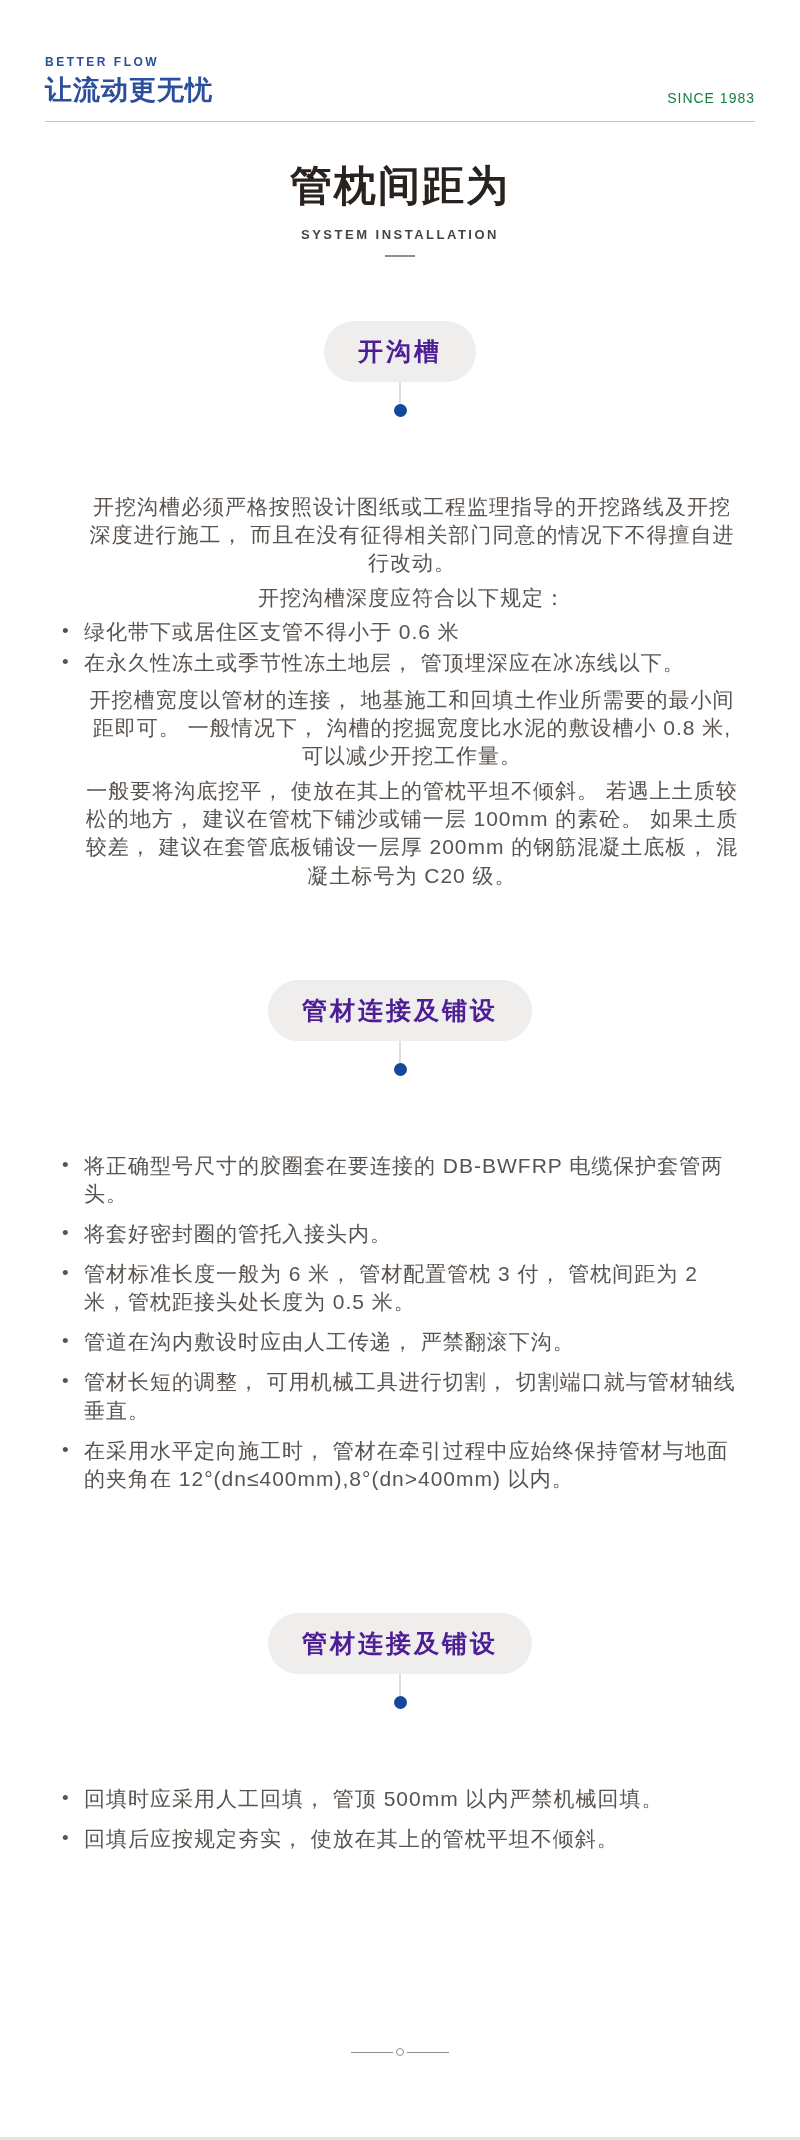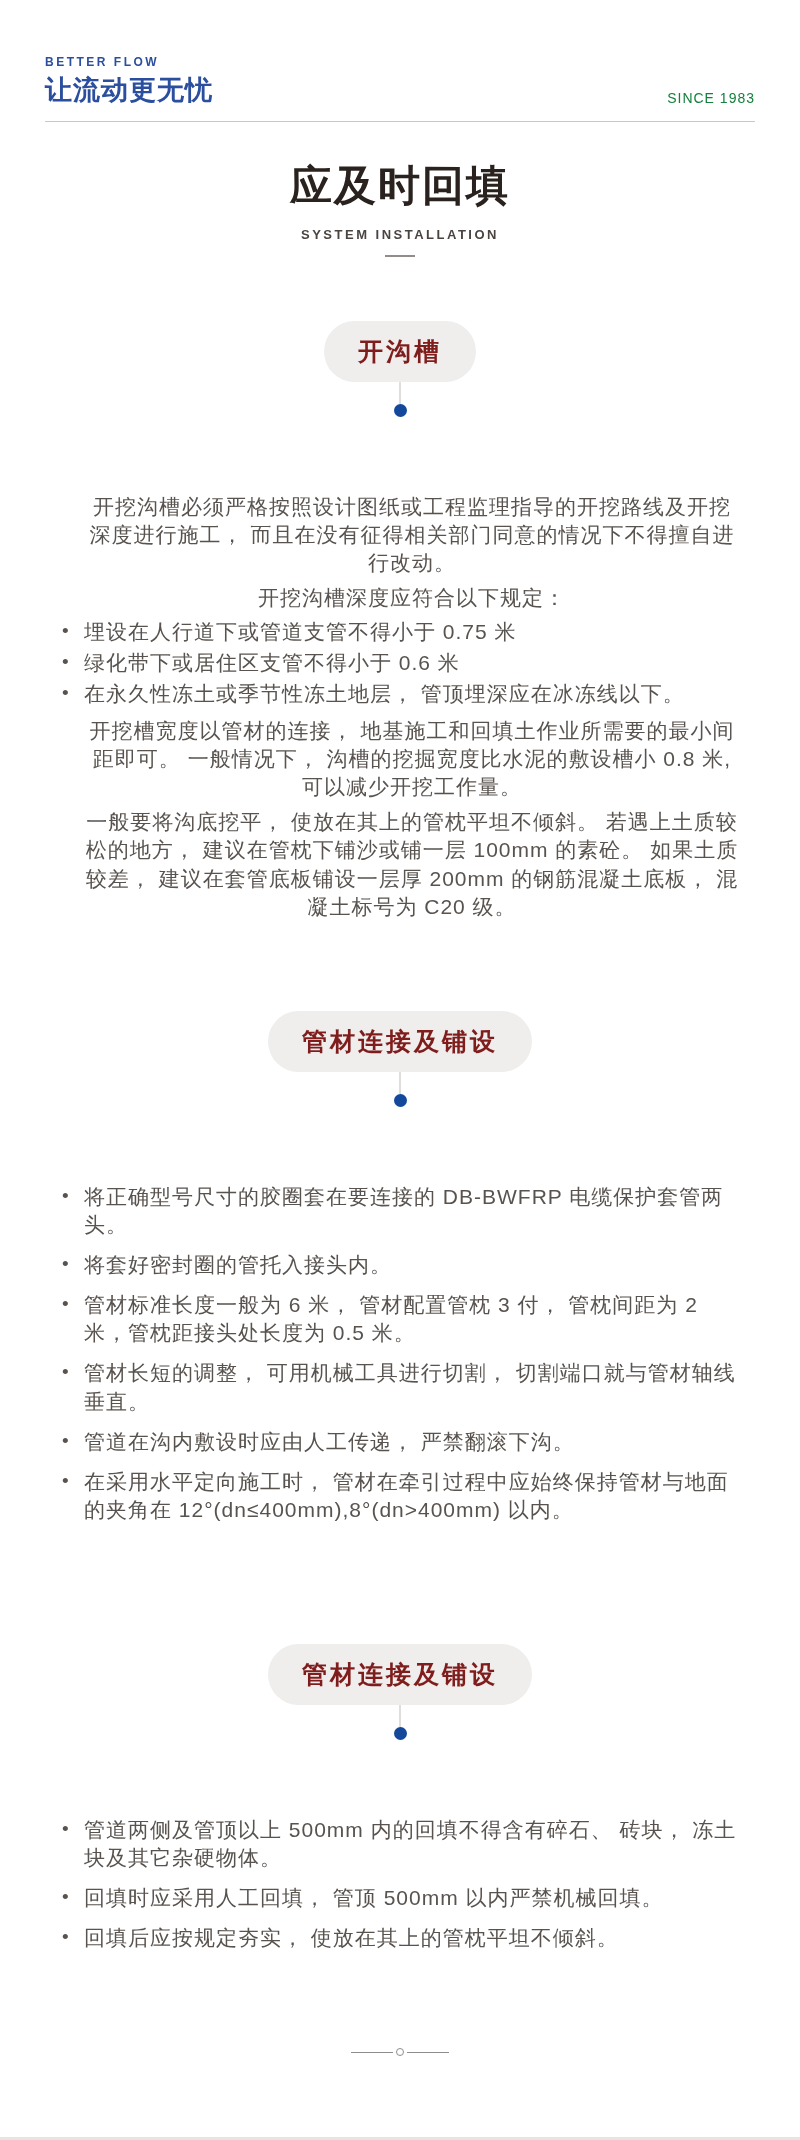--- a/index.html
+++ b/index.html
@@ -26,21 +26,21 @@
   .title-en { margin-top:13px; font-size:13px; color:#4a4441; letter-spacing:2.5px; font-weight:bold; }
   .title-deco { width:30px; height:2px; background:#908d8b; margin:13px auto 0 auto; }
 
   
   .section-head { text-align:center; }
   .mt-64  { margin-top:64px; }
   .mt-90  { margin-top:90px; }
   .mt-120 { margin-top:120px; }
   .badge-pill {
     display:inline-block; background:#efeeed; border-radius:34px;
-    padding:14px 34px; font-size:25px; font-weight:bold; color:#7f1d1d;
+    padding:14px 34px; font-size:25px; font-weight:bold; color:#4c1d95;
     letter-spacing:3px;
   }
   .connector { width:2px; height:22px; background:#e0dedc; margin:0 auto; }
   .dot { width:13px; height:13px; border-radius:50%; background:#14489a; margin:0 auto; }
 
   
   .content {
     width:680px; margin:76px auto 0 auto;
     color:#58534f; font-size:21px; line-height:1.34; letter-spacing:1px;
   }
@@ -75,69 +75,67 @@
       <div>
         <div class="tagline">BETTER FLOW</div>
         <div class="logo-zh">让流动更无忧</div>
       </div>
       <div class="since">SINCE 1983</div>
     </div>
     <hr class="header-rule">
   </div>
 
   <div class="title-block">
-    <div class="title-zh">应及时回填</div>
+    <div class="title-zh">管枕间距为</div>
     <div class="title-en">SYSTEM INSTALLATION</div>
     <div class="title-deco"></div>
   </div>
 
   <div class="section-head mt-64">
     <div class="badge-pill">开沟槽</div>
     <div class="connector"></div>
     <div class="dot"></div>
   </div>
 
   <div class="content">
     <p>开挖沟槽必须严格按照设计图纸或工程监理指导的开挖路线及开挖深度进行施工， 而且在没有征得相关部门同意的情况下不得擅自进行改动。</p>
     <p class="list-lead">开挖沟槽深度应符合以下规定：</p>
     <ul class="spec-list">
-      <li>埋设在人行道下或管道支管不得小于 0.75 米</li>
       <li>绿化带下或居住区支管不得小于 0.6 米</li>
       <li>在永久性冻土或季节性冻土地层， 管顶埋深应在冰冻线以下。</li>
     </ul>
     <p>开挖槽宽度以管材的连接， 地基施工和回填土作业所需要的最小间距即可。 一般情况下， 沟槽的挖掘宽度比水泥的敷设槽小 0.8 米, 可以减少开挖工作量。</p>
     <p>一般要将沟底挖平， 使放在其上的管枕平坦不倾斜。 若遇上土质较松的地方， 建议在管枕下铺沙或铺一层 100mm 的素砼。 如果土质较差， 建议在套管底板铺设一层厚 200mm 的钢筋混凝土底板， 混凝土标号为 C20 级。</p>
   </div>
 
   <div class="section-head mt-90">
     <div class="badge-pill">管材连接及铺设</div>
     <div class="connector"></div>
     <div class="dot"></div>
   </div>
 
   <div class="content">
     <ul class="spec-list loose">
       <li>将正确型号尺寸的胶圈套在要连接的 DB-BWFRP 电缆保护套管两头。</li>
       <li>将套好密封圈的管托入接头内。</li>
       <li>管材标准长度一般为 6 米， 管材配置管枕 3 付， 管枕间距为 2 米，管枕距接头处长度为 0.5 米。</li>
+      <li>管道在沟内敷设时应由人工传递， 严禁翻滚下沟。</li>
       <li>管材长短的调整， 可用机械工具进行切割， 切割端口就与管材轴线垂直。</li>
-      <li>管道在沟内敷设时应由人工传递， 严禁翻滚下沟。</li>
       <li>在采用水平定向施工时， 管材在牵引过程中应始终保持管材与地面的夹角在 12°(dn≤400mm),8°(dn&gt;400mm) 以内。</li>
     </ul>
   </div>
 
   <div class="section-head mt-120">
     <div class="badge-pill">管材连接及铺设</div>
     <div class="connector"></div>
     <div class="dot"></div>
   </div>
 
   <div class="content">
     <ul class="spec-list loose">
-      <li>管道两侧及管顶以上 500mm 内的回填不得含有碎石、 砖块， 冻土块及其它杂硬物体。</li>
       <li>回填时应采用人工回填， 管顶 500mm 以内严禁机械回填。</li>
       <li>回填后应按规定夯实， 使放在其上的管枕平坦不倾斜。</li>
     </ul>
   </div>
 
   <div class="footer-deco">
     <div class="footer-line"></div>
     <div class="footer-circle"></div>
     <div class="footer-line"></div>
   </div>

